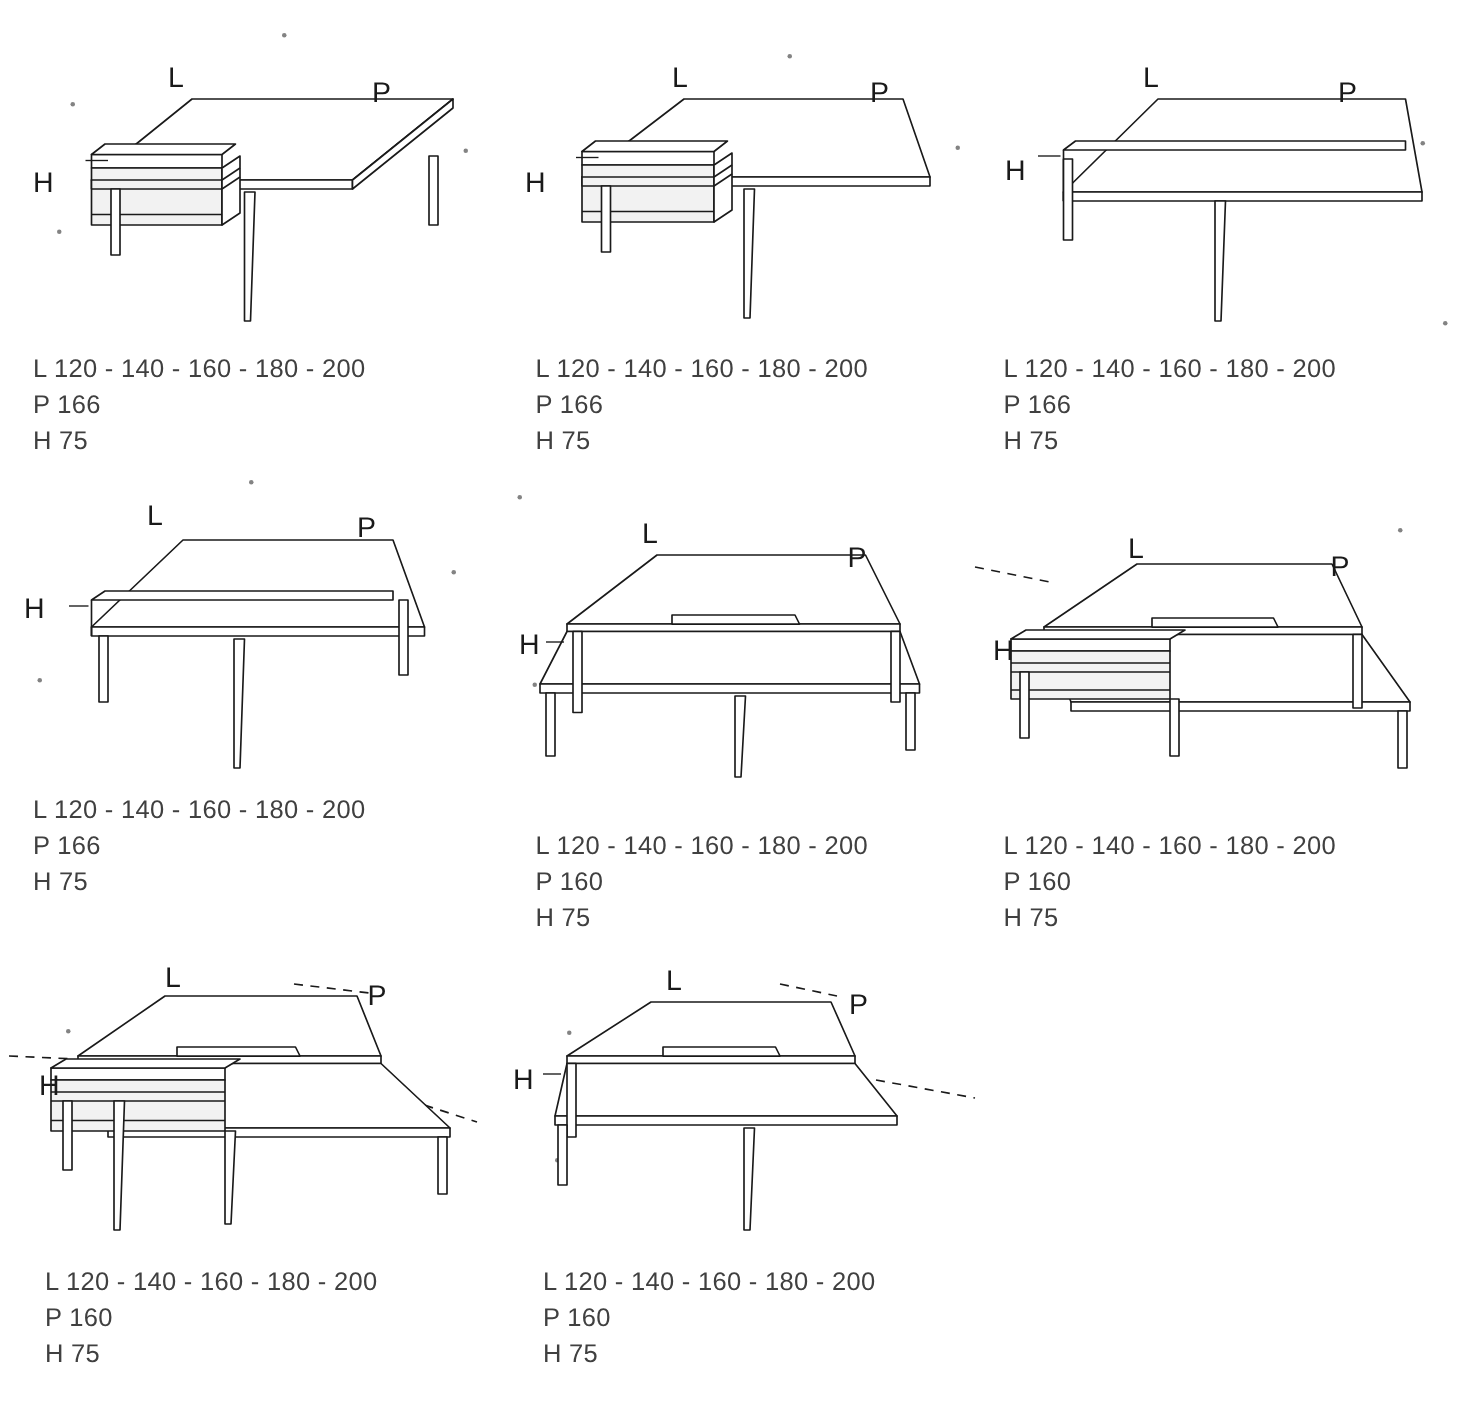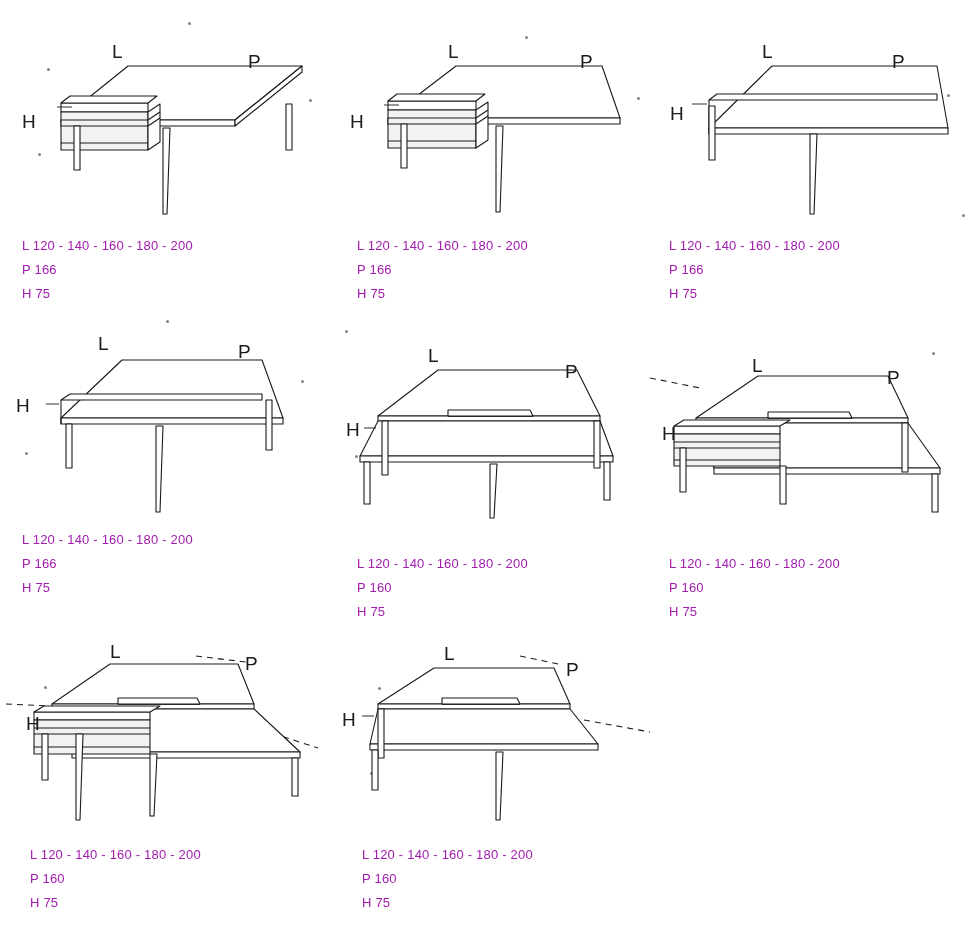--- a/index.html
+++ b/index.html
@@ -22,25 +22,25 @@
   }
   .figure {
     position: absolute;
   }
   .figure svg {
     display: block;
     overflow: visible;
   }
   .dims {
     position: absolute;
-    font-size: 13px;
+    font-size: 17px;
     line-height: 24px;
     letter-spacing: 0.2px;
     white-space: nowrap;
-    color: #a21caf;
+    color: #404040;
   }
   .dims div {
     margin: 0;
     padding: 0;
   }
   .speck {
     position: absolute;
     width: 3px;
     height: 3px;
     border-radius: 50%;

